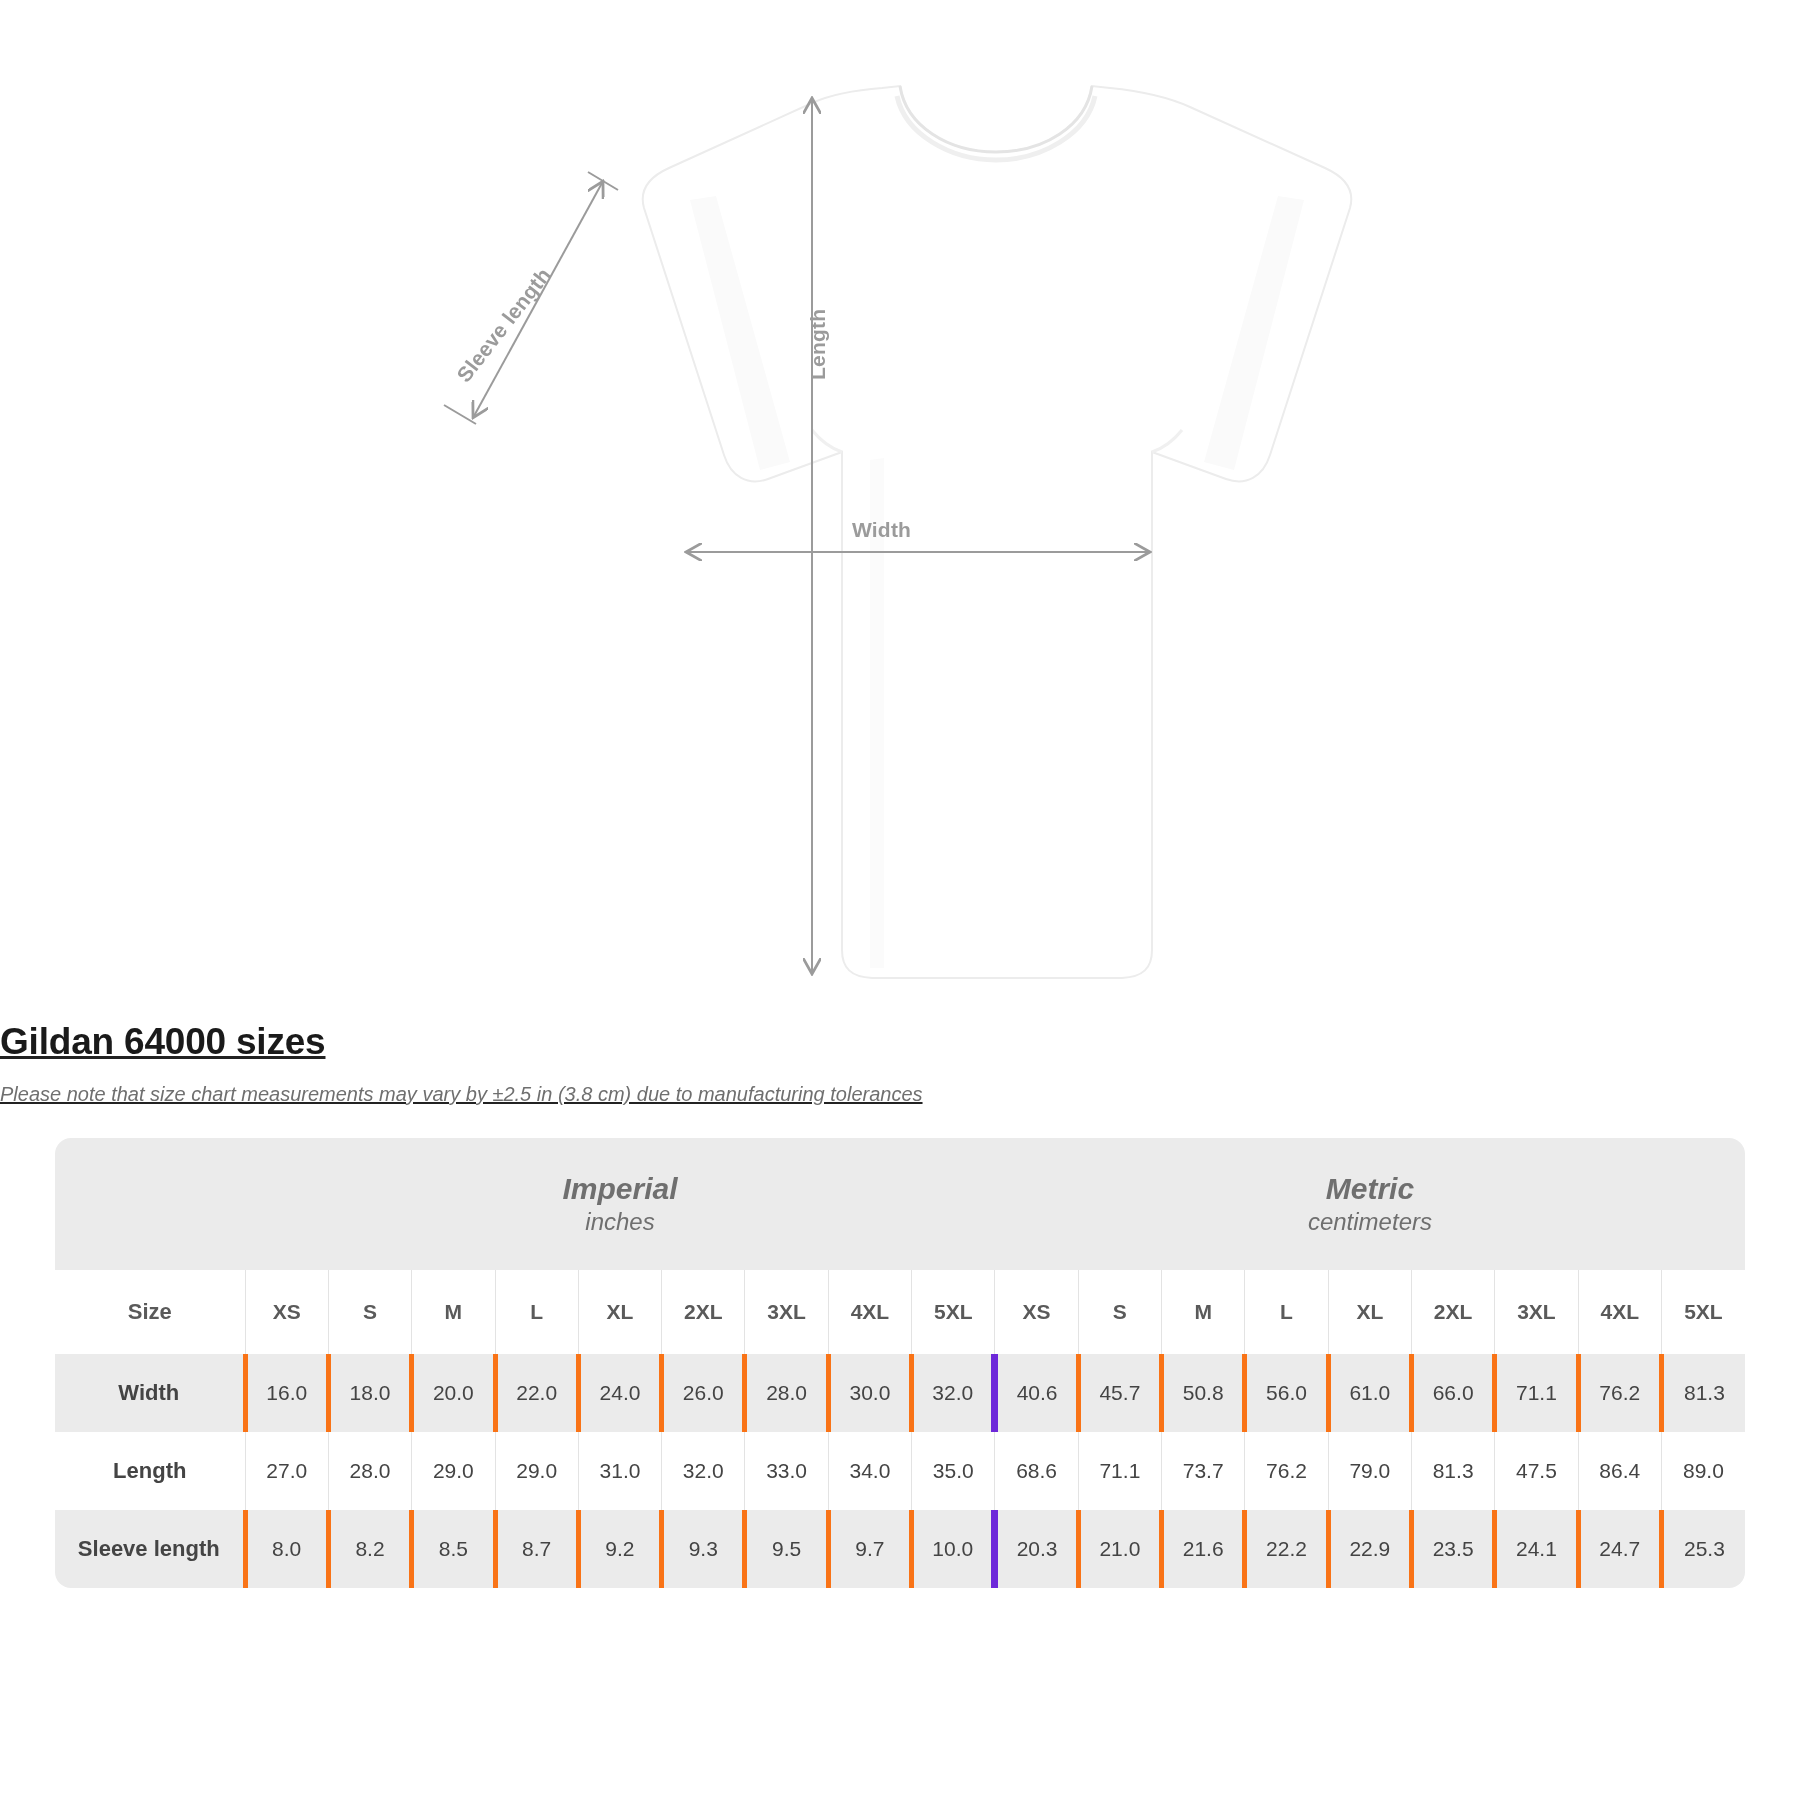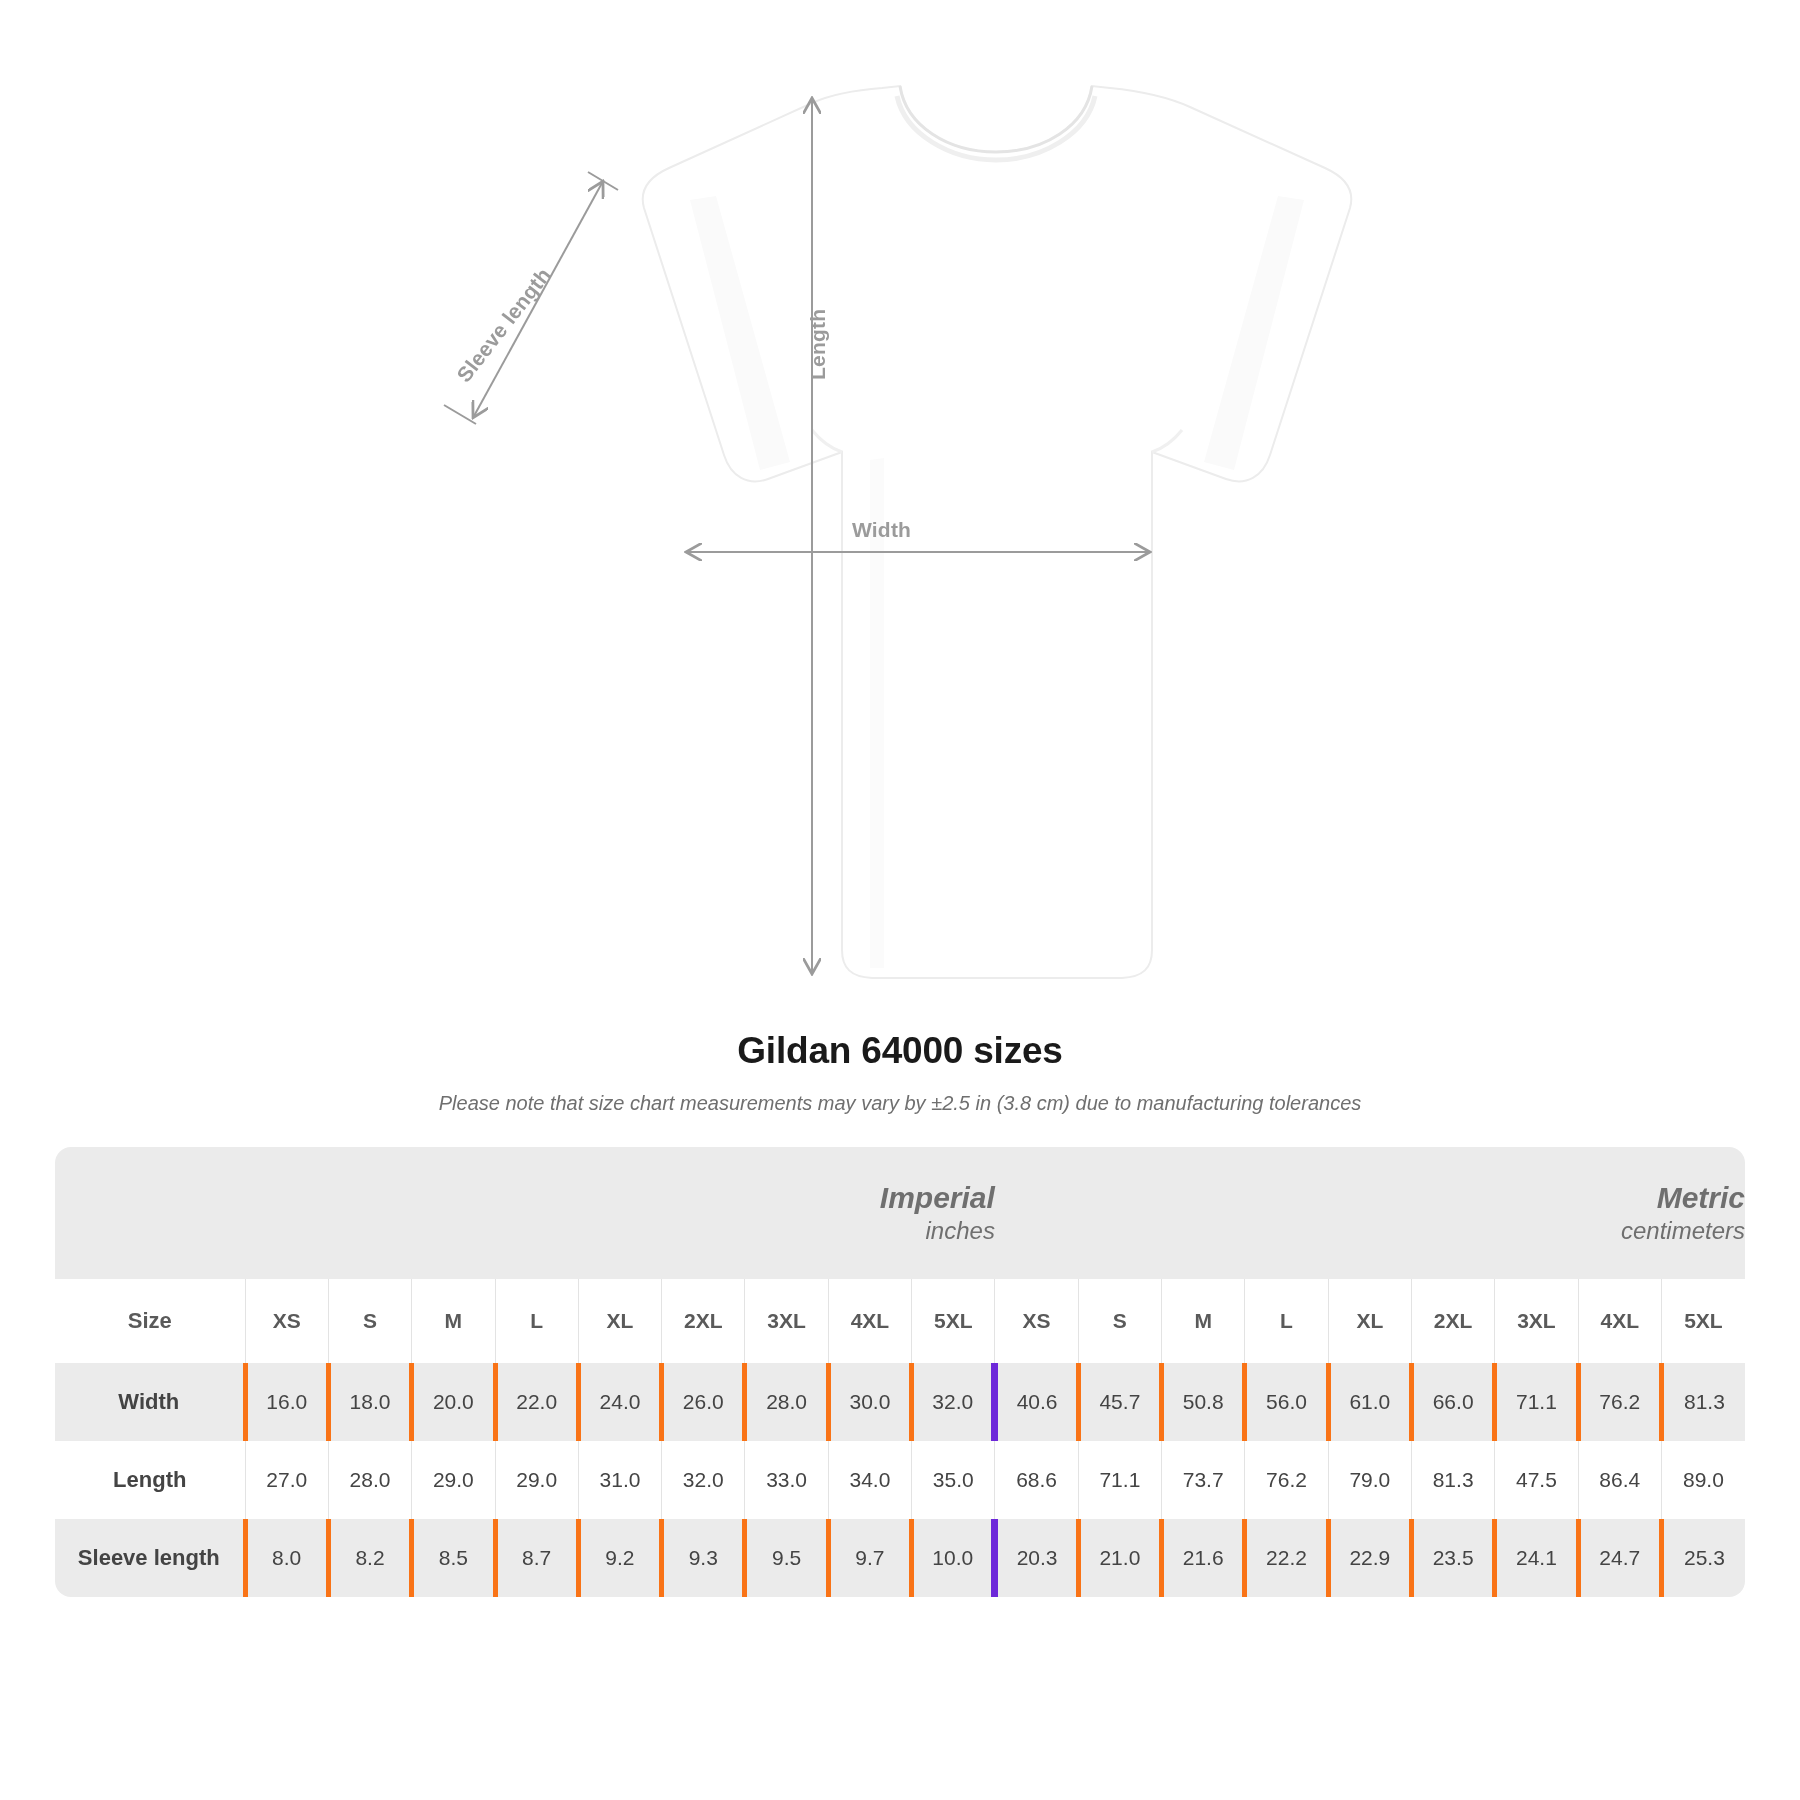--- a/index.html
+++ b/index.html
@@ -49,22 +49,22 @@
   }
   .lbl-sleeve {
     left: 452px;
     top: 372px;
     transform: rotate(-52deg);
     transform-origin: left top;
   }
 
   
   .title-block {
-    text-align: center;
-    margin-top: 10px;
+    margin-top: 1px;
+    text-decoration: underline;
   }
   .chart-title {
     font-size: 37px;
     font-weight: bold;
     color: #1a1a1a;
     margin: 0;
     letter-spacing: -0.2px;
   }
   .chart-note {
     font-size: 20px;
@@ -92,21 +92,20 @@
     padding: 0;
     height: 78px;
     border: none;
   }
   col.rowhead { width: 190px; }
   col.datacol { width: 83.3px; }
 
   tr.unit-row td {
     height: 132px;
     background: #ebebeb;
-    text-align: right;
   }
   tr.unit-row td.unit-cell {
     font-size: 30px;
     font-style: italic;
     font-weight: bold;
     color: #6f6f6f;
   }
   .unit-sub {
     display: block;
     font-size: 24px;

